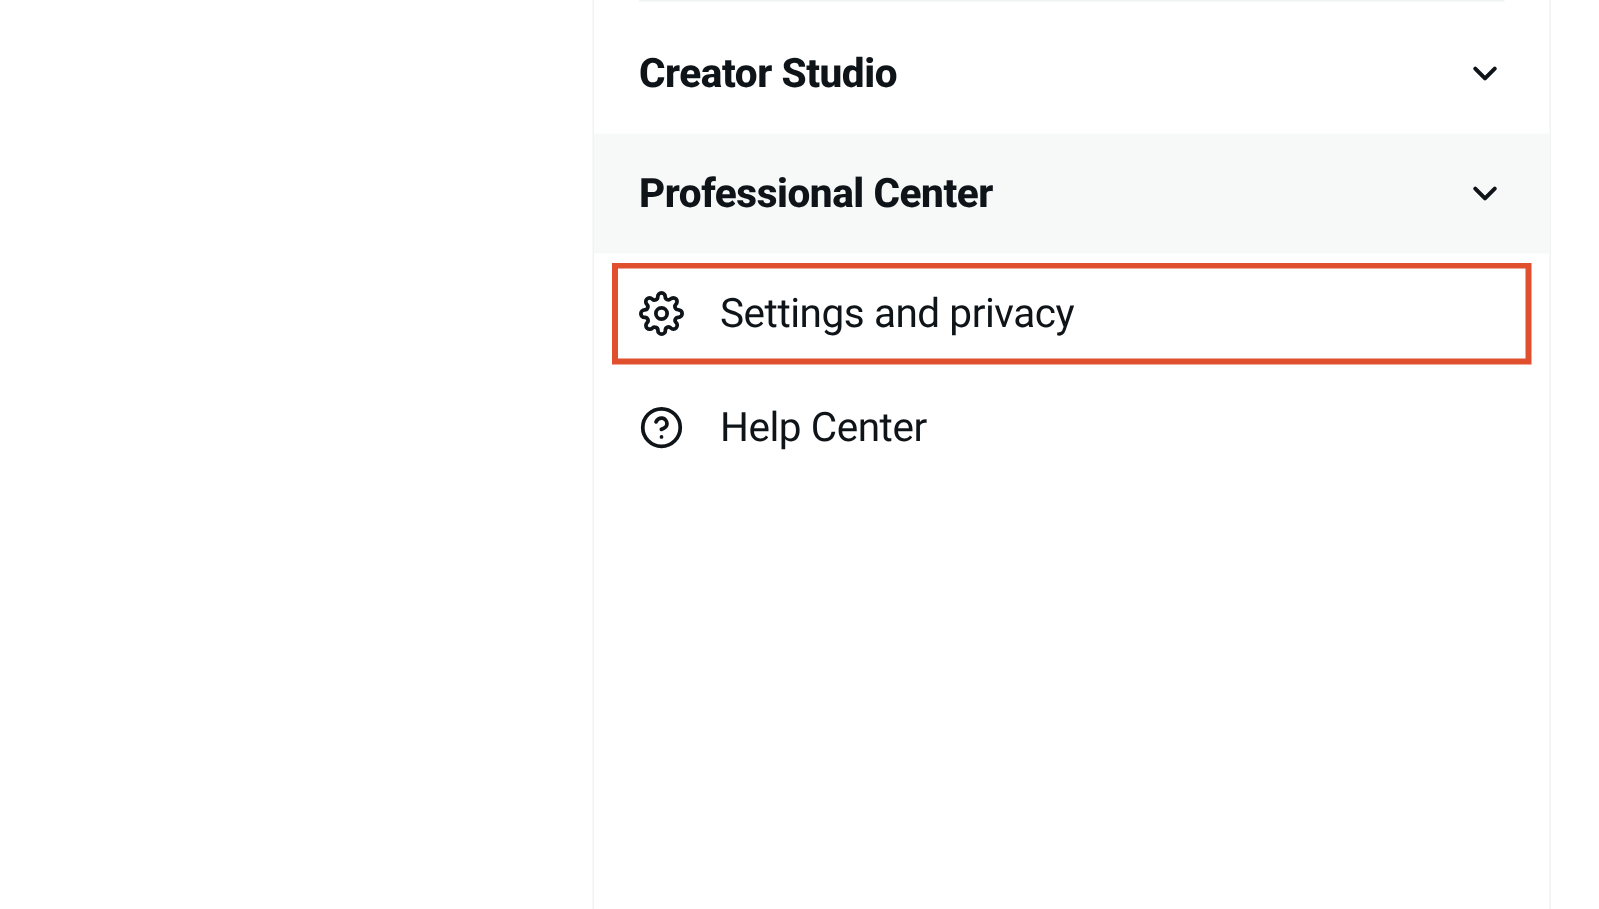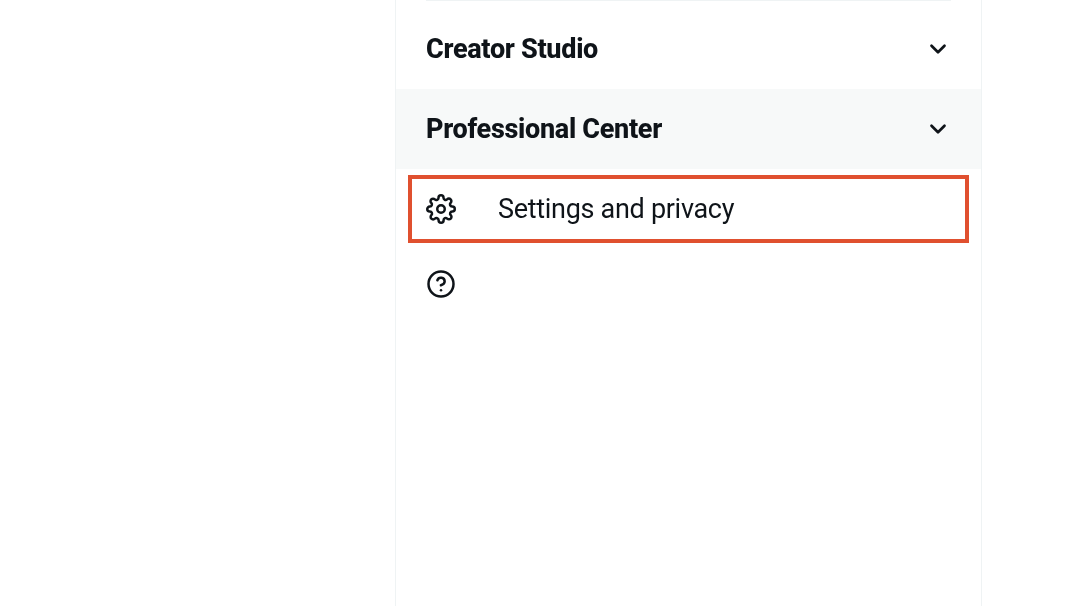--- a/index.html
+++ b/index.html
@@ -17,21 +17,21 @@
     .container {
       display: flex;
       width: 100%;
       height: 100%;
     }
     .left-space {
       width: 395px;
       background: #ffffff;
     }
     .menu-panel {
-      width: 587px;
+      width: 639px;
       background: #ffffff;
       border-left: 1px solid #eff3f4;
       border-right: 1px solid #eff3f4;
       display: flex;
       flex-direction: column;
     }
     .divider {
       height: 1px;
       background: #eff3f4;
       margin: 0 30px 8px 30px;
@@ -61,21 +61,21 @@
     }
     .chevron-icon svg {
       width: 26px;
       height: 26px;
     }
     .menu-item {
       display: flex;
       align-items: center;
       padding: 20px 30px;
       cursor: pointer;
-      gap: 42px;
+      gap: 24px;
     }
     .menu-item.highlighted {
       box-shadow: inset 0 0 0 4px #e0502f;
       margin: 6px 12px 6px 12px;
       padding: 18px 18px;
     }
     .menu-icon {
       width: 30px;
       height: 30px;
       display: flex;
@@ -138,19 +138,20 @@
     </div>
 
     <div class="menu-item">
       <span class="menu-icon">
         <svg viewBox="0 0 24 24" fill="none" stroke="#0f1419" stroke-width="2" stroke-linecap="round" stroke-linejoin="round">
           <circle cx="12" cy="12" r="10"></circle>
           <path d="M9.09 9a3 3 0 0 1 5.83 1c0 2-3 3-3 3"></path>
           <line x1="12" y1="17" x2="12.01" y2="17"></line>
         </svg>
       </span>
+      <span class="menu-label">Help Center</span>
     </div>
 
 
   </div>
 
   <div class="right-space"></div>
 </div>
 
 </body></html>

